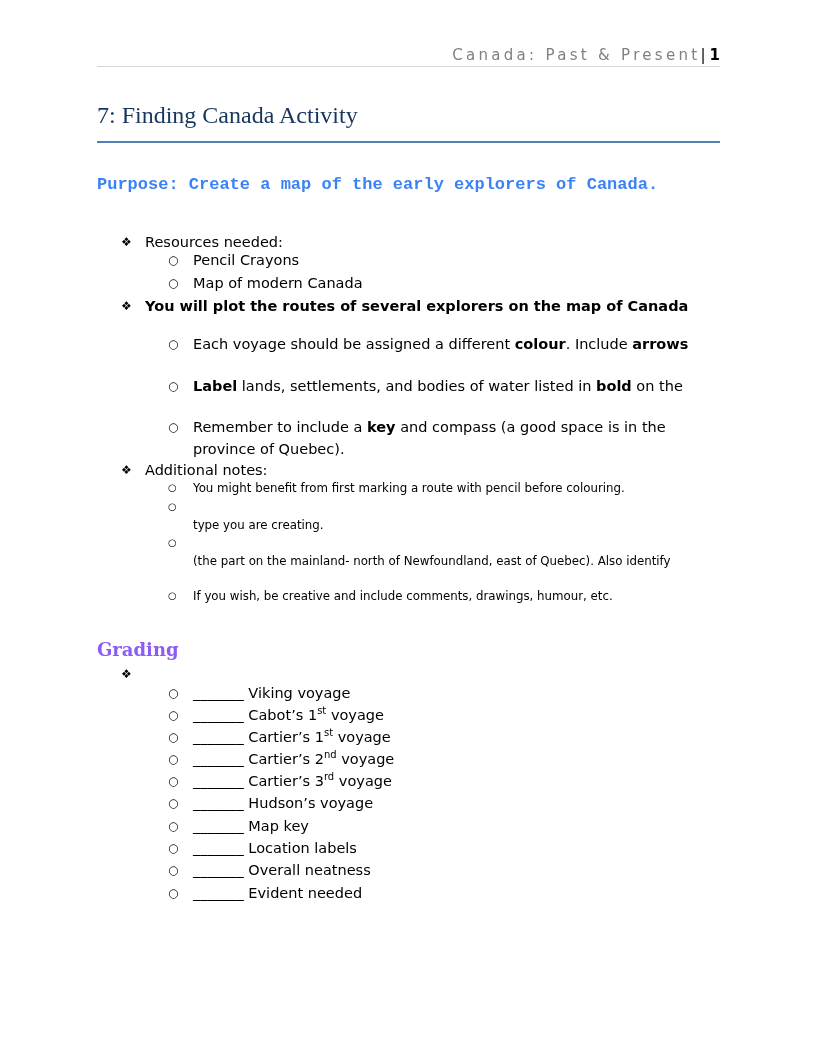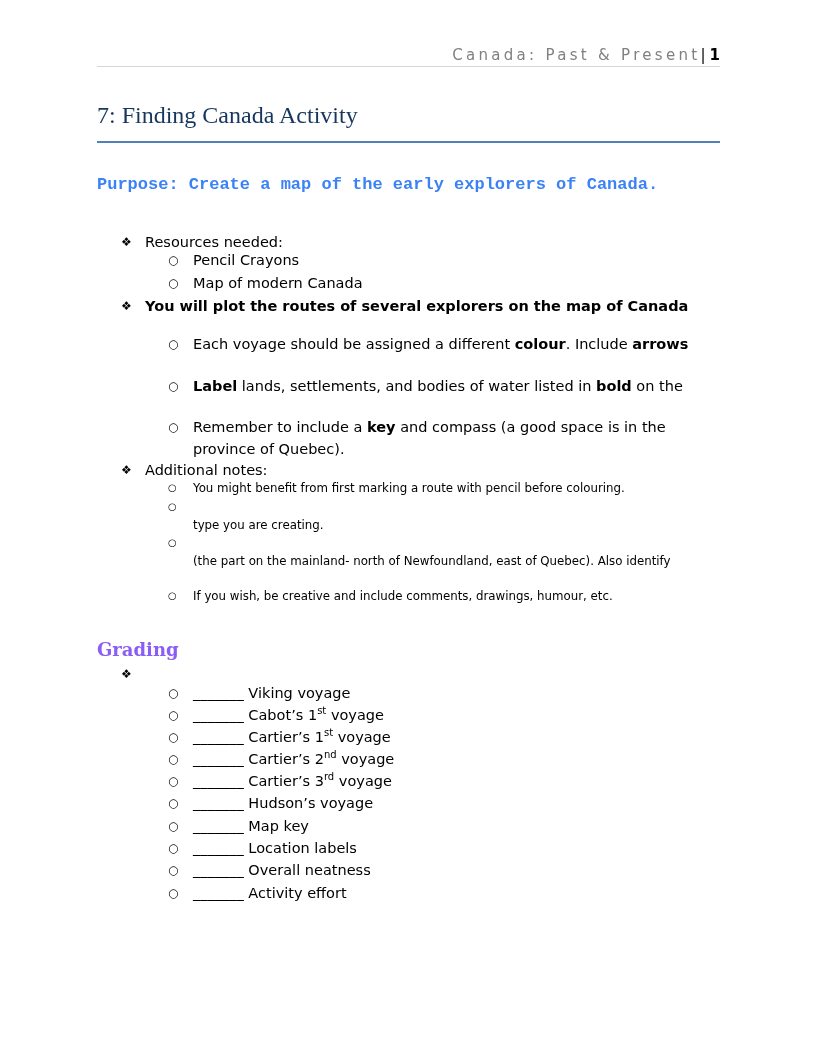--- a/index.html
+++ b/index.html
@@ -109,13 +109,13 @@
 
 <div class="l2" style="top:683px"><span class="bullet">○</span><span class="blank">_______</span> <span>Viking voyage</span></div>
 <div class="l2" style="top:705px"><span class="bullet">○</span><span class="blank">_______</span> <span>Cabot’s 1</span><sup>st</sup><span> voyage</span></div>
 <div class="l2" style="top:727px"><span class="bullet">○</span><span class="blank">_______</span> <span>Cartier’s 1</span><sup>st</sup><span> voyage</span></div>
 <div class="l2" style="top:749px"><span class="bullet">○</span><span class="blank">_______</span> <span>Cartier’s 2</span><sup>nd</sup><span> voyage</span></div>
 <div class="l2" style="top:771px"><span class="bullet">○</span><span class="blank">_______</span> <span>Cartier’s 3</span><sup>rd</sup><span> voyage</span></div>
 <div class="l2" style="top:793px"><span class="bullet">○</span><span class="blank">_______</span> <span>Hudson’s voyage</span></div>
 <div class="l2" style="top:816px"><span class="bullet">○</span><span class="blank">_______</span> <span>Map key</span></div>
 <div class="l2" style="top:838px"><span class="bullet">○</span><span class="blank">_______</span> <span>Location labels</span></div>
 <div class="l2" style="top:860px"><span class="bullet">○</span><span class="blank">_______</span> <span>Overall neatness</span></div>
-<div class="l2" style="top:883px"><span class="bullet">○</span><span class="blank">_______</span> <span>Activity effort</span></div>
+<div class="l2" style="top:883px"><span class="bullet">○</span><span class="blank">_______</span> <span>Evident needed</span></div>
 
 </body></html>

